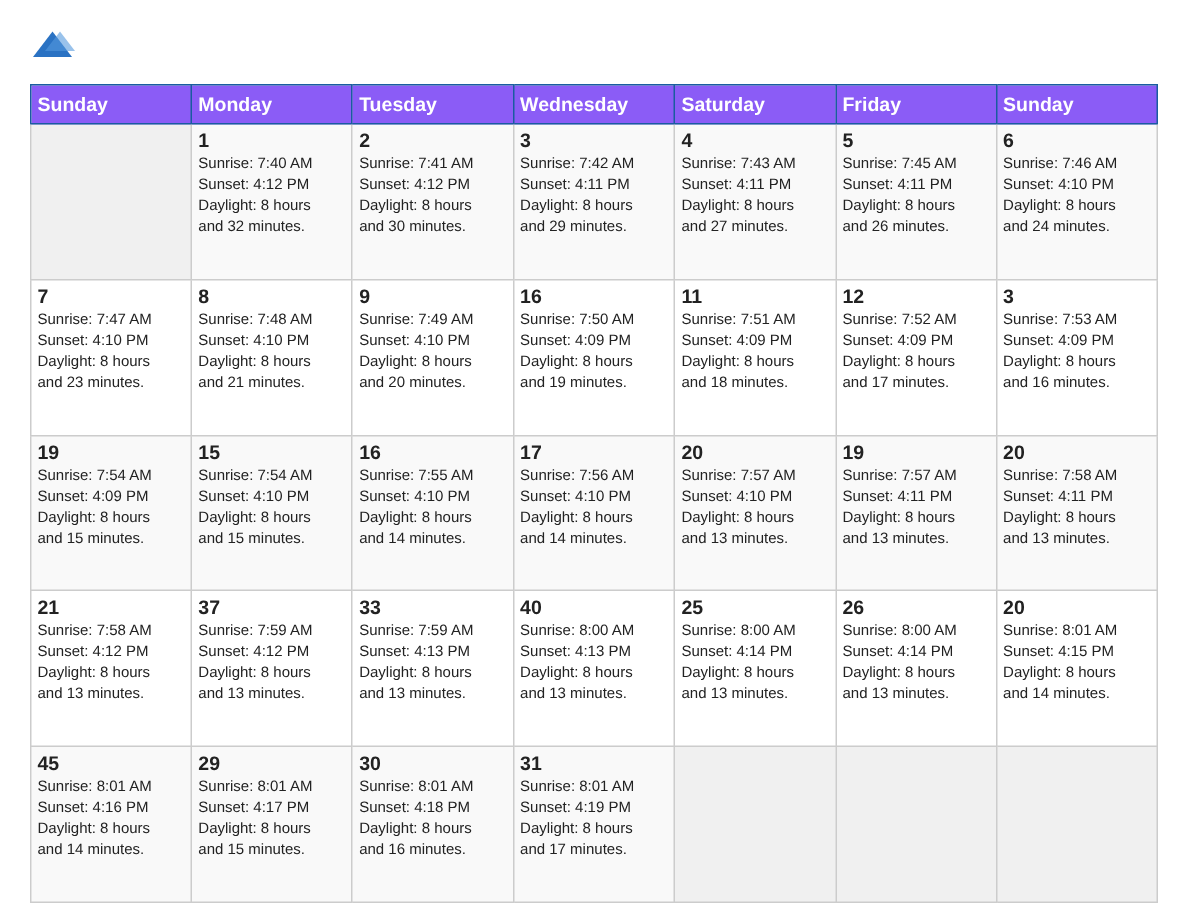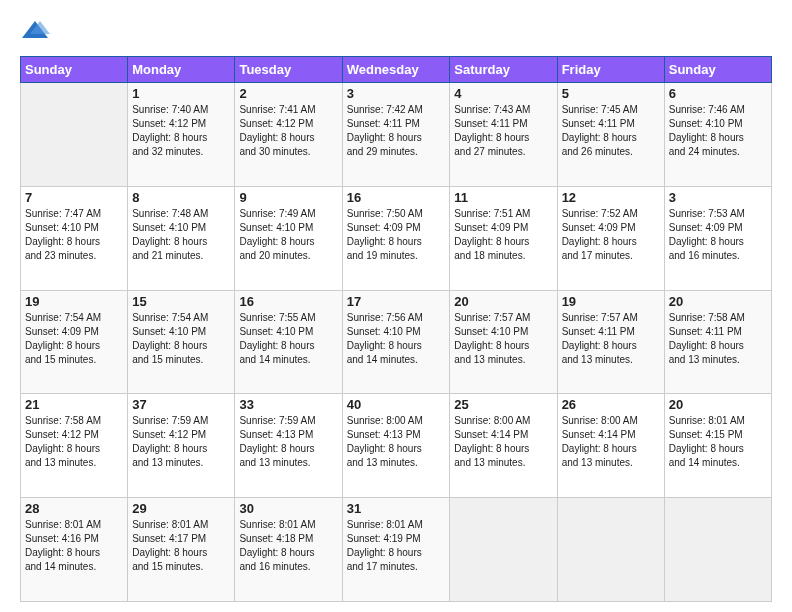--- a/index.html
+++ b/index.html
@@ -248,21 +248,21 @@
             <span class="day-num">26</span>
             <div class="cell-text">Sunrise: 8:00 AM<br>Sunset: 4:14 PM<br>Daylight: 8 hours<br>and 13 minutes.</div>
           </td>
           <td>
             <span class="day-num">20</span>
             <div class="cell-text">Sunrise: 8:01 AM<br>Sunset: 4:15 PM<br>Daylight: 8 hours<br>and 14 minutes.</div>
           </td>
         </tr>
         <tr>
           <td>
-            <span class="day-num">28</span>
+            <span class="day-num">45</span>
             <div class="cell-text">Sunrise: 8:01 AM<br>Sunset: 4:16 PM<br>Daylight: 8 hours<br>and 14 minutes.</div>
           </td>
           <td>
             <span class="day-num">29</span>
             <div class="cell-text">Sunrise: 8:01 AM<br>Sunset: 4:17 PM<br>Daylight: 8 hours<br>and 15 minutes.</div>
           </td>
           <td>
             <span class="day-num">30</span>
             <div class="cell-text">Sunrise: 8:01 AM<br>Sunset: 4:18 PM<br>Daylight: 8 hours<br>and 16 minutes.</div>
           </td>

